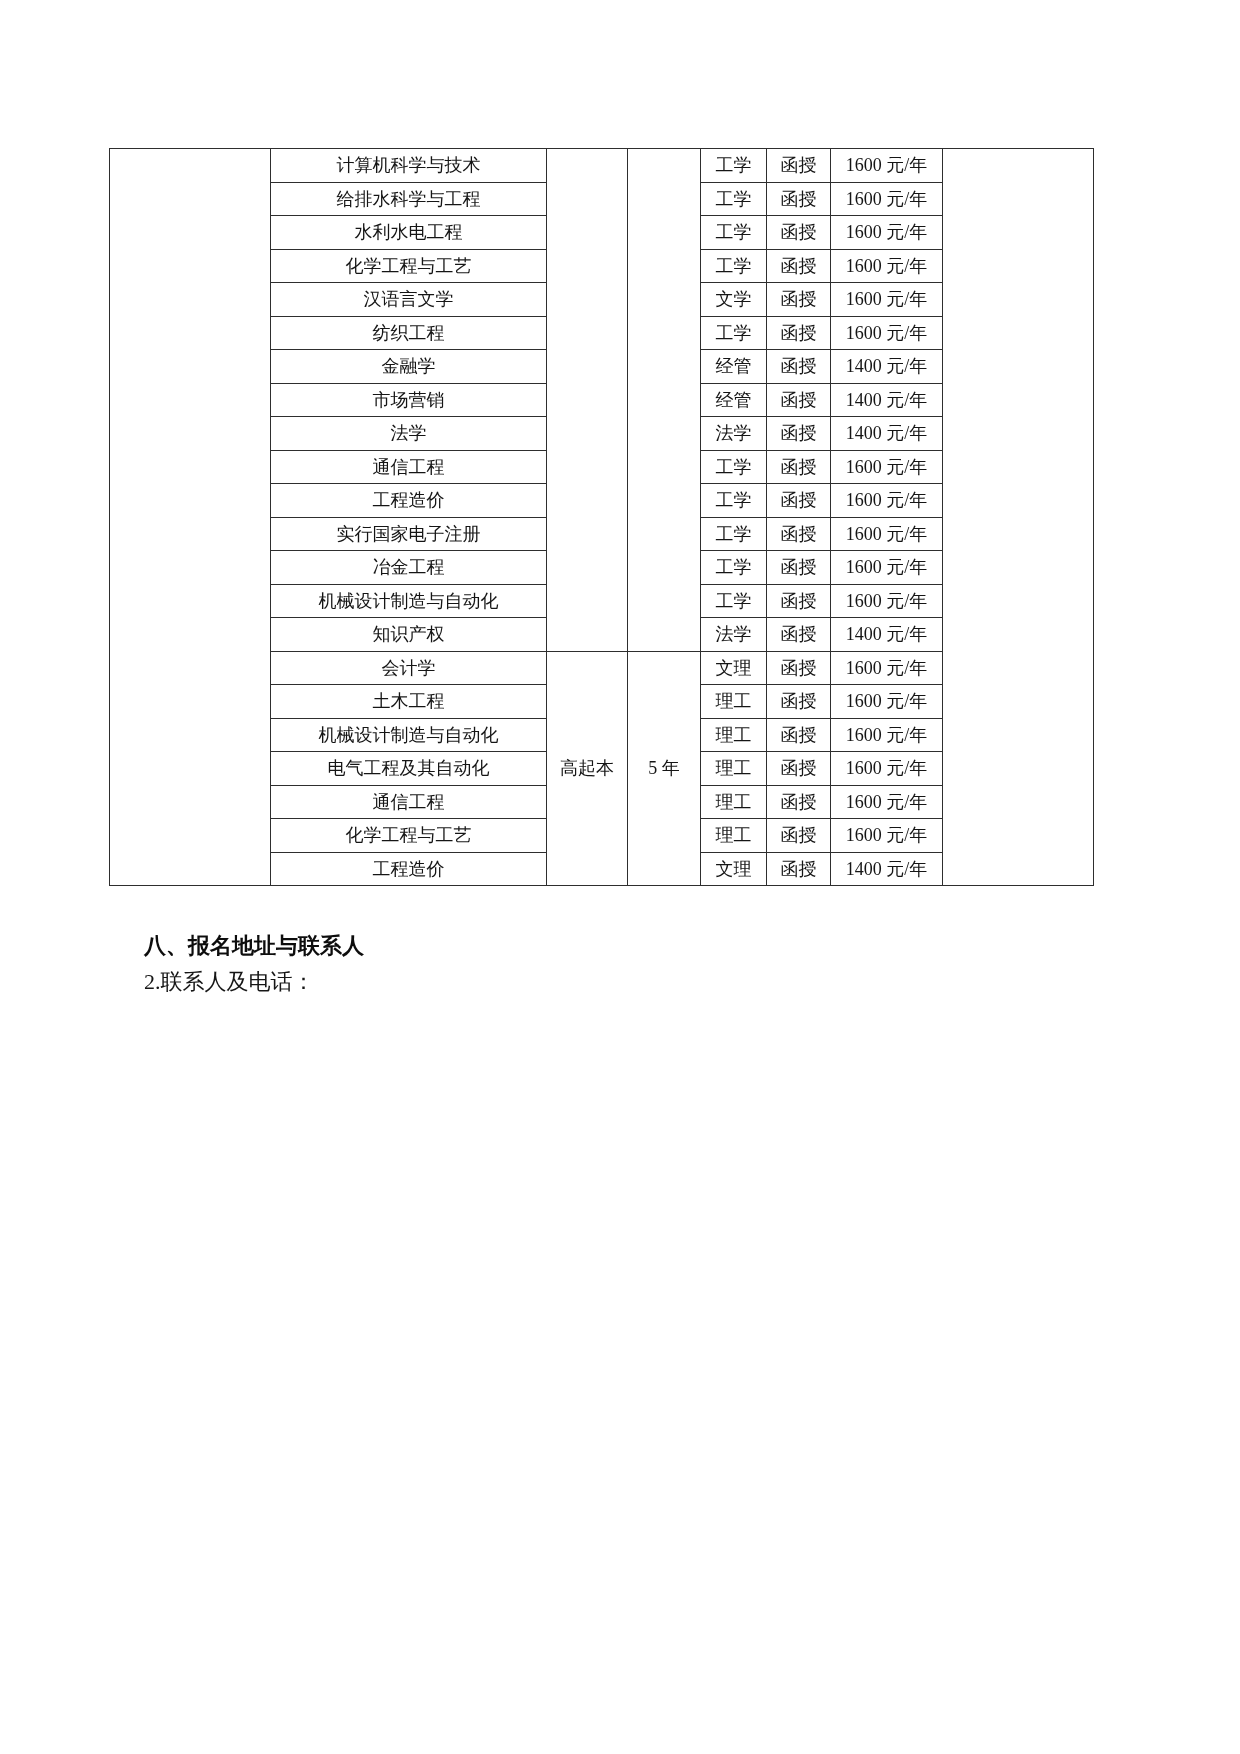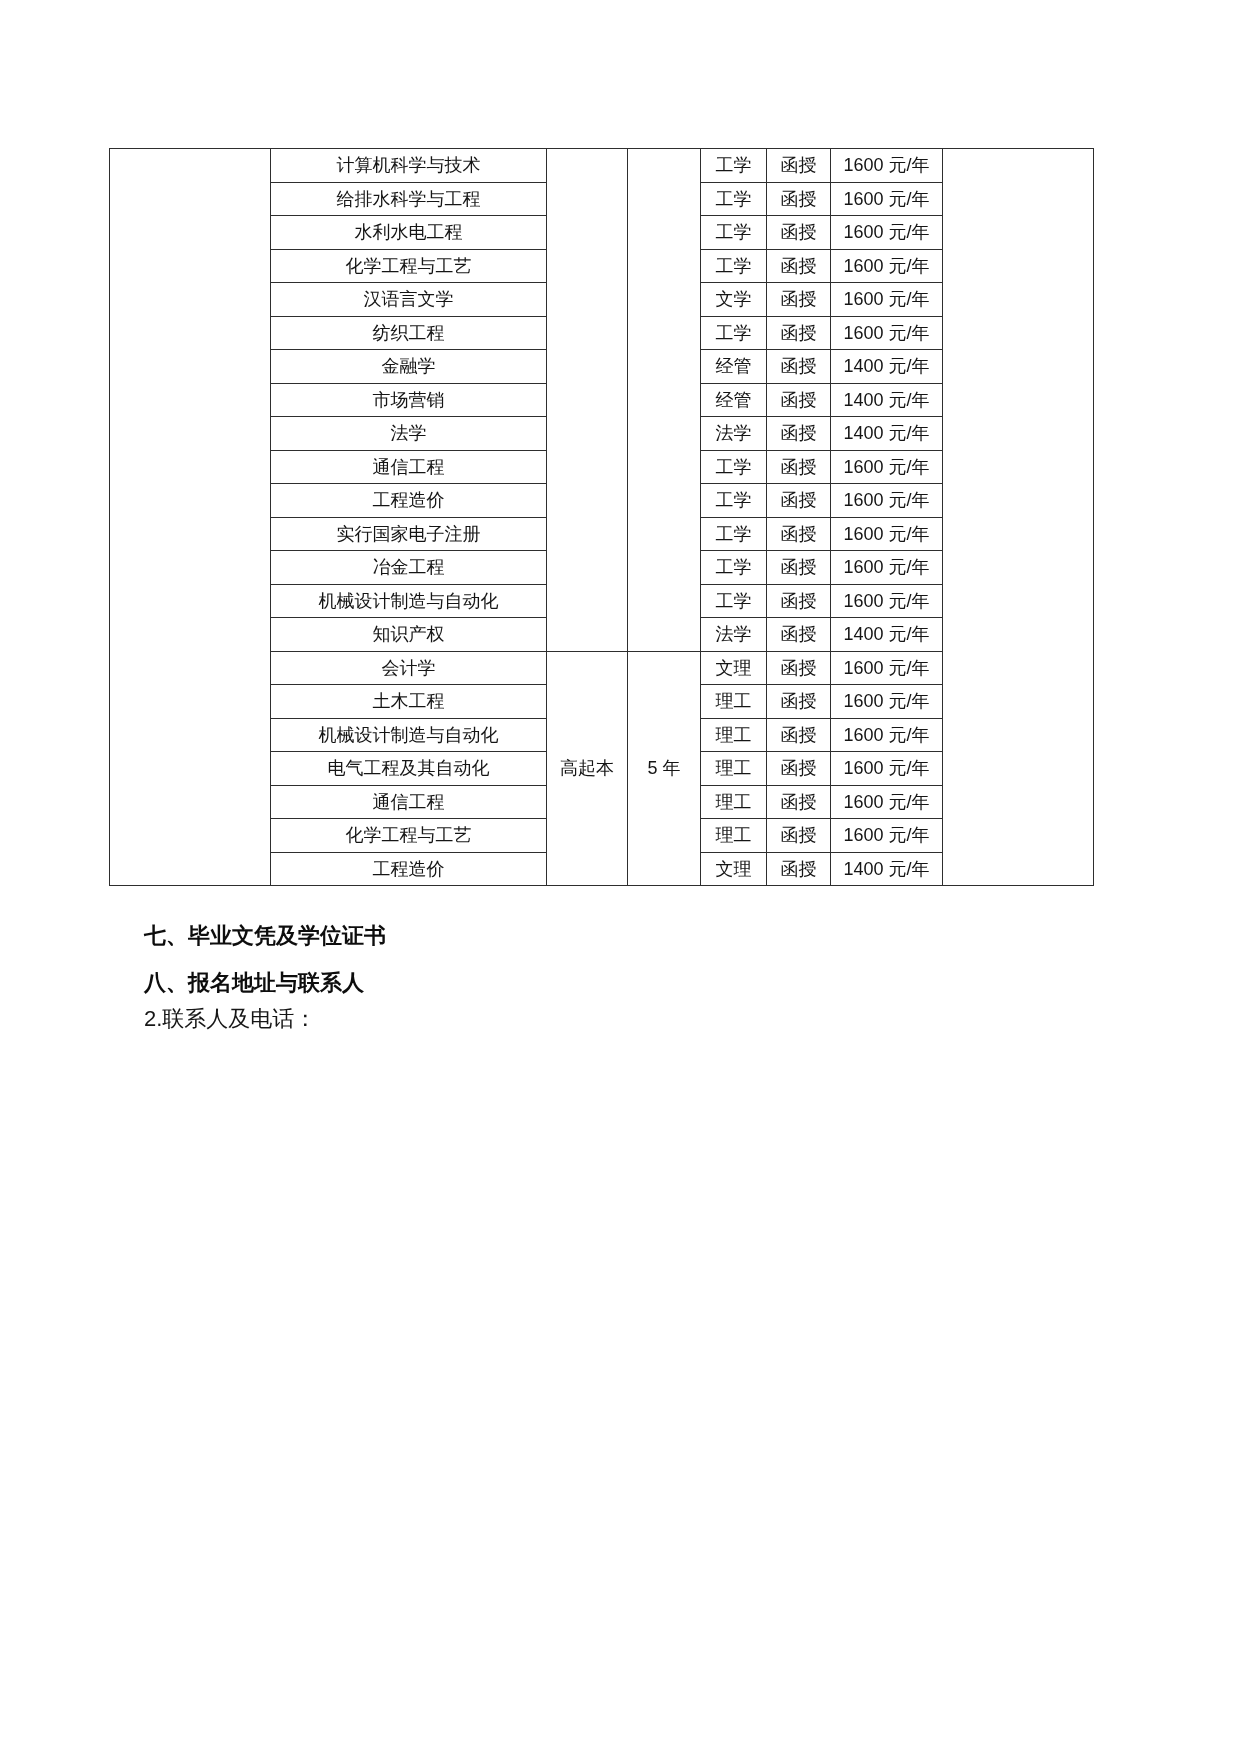--- a/index.html
+++ b/index.html
@@ -3,21 +3,21 @@
 <meta charset="utf-8">
 <style>
   * { margin: 0; padding: 0; box-sizing: border-box; }
   html, body { background: #ffffff; }
   .page {
     position: relative;
     width: 1240px;
     height: 1480px;
     background: #ffffff;
     overflow: hidden;
-    font-family: Liberation Sans, sans-serif;
+    font-family: Liberation Serif, serif;
     color: #1a1a1a;
     padding-left: 10px;
   }
 
   
   table.majors-table {
     position: absolute;
     left: 109px;
     top: 148px;
     width: 984px;
@@ -226,21 +226,20 @@
           <td>工程造价</td>
           <td>文理</td>
           <td>函授</td>
           <td>1400 元/年</td>
         </tr>
       </tbody>
   </table>
 
   <div class="content">
 
-    <div class="sec-heading">七、毕业文凭及学位证书</div>
 
 
     <div class="sec-heading sec-gap">八、报名地址与联系人</div>
 
 
     <div class="contact-label">2.联系人及电话：</div>
 
 
   </div>
 </div>

